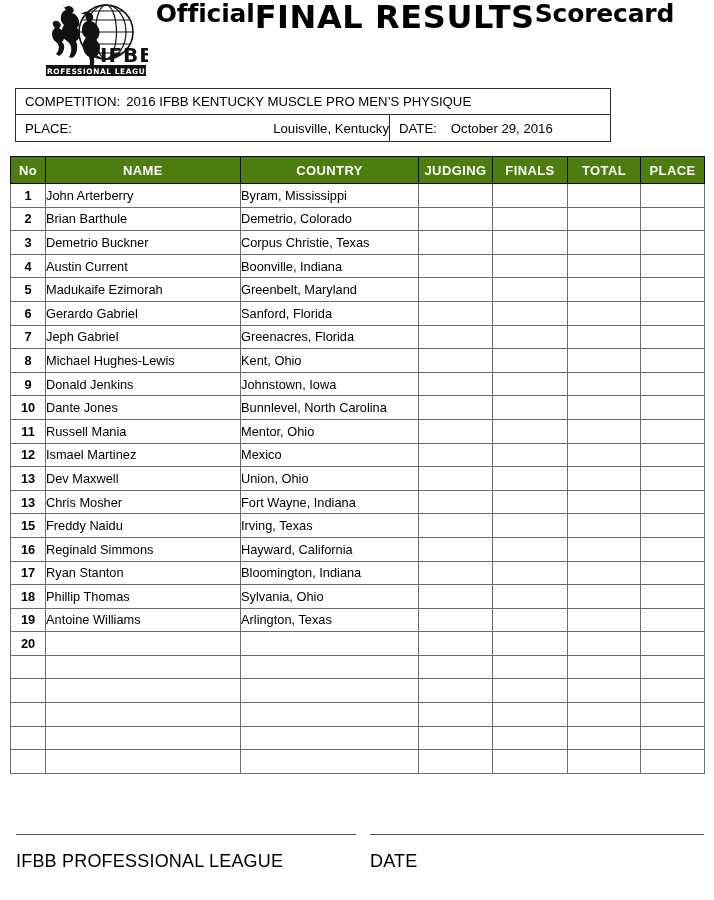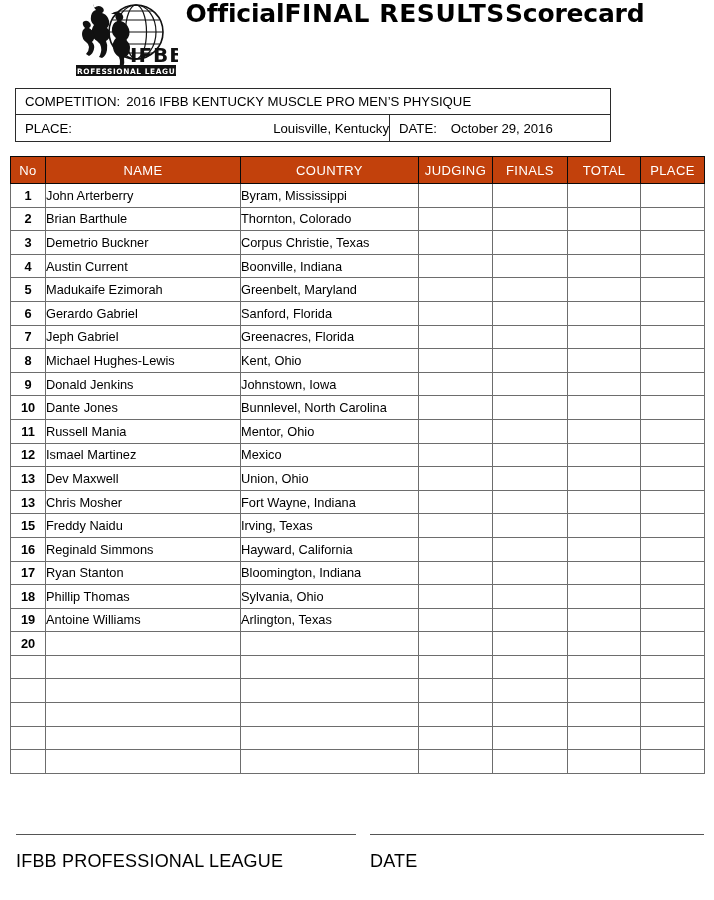--- a/index.html
+++ b/index.html
@@ -46,21 +46,21 @@
   }
   .title-line {
     font-family: "DejaVu Sans", sans-serif;
     font-weight: bold;
     color: #000;
     line-height: 1.0;
     letter-spacing: -0.2px;
     white-space: nowrap;
   }
   .title-line-1 { font-size: 25px; margin-bottom: 3px; }
-  .title-line-2 { font-size: 25px; letter-spacing: 0.6px; margin-bottom: 3px; }
+  .title-line-2 { font-size: 32px; letter-spacing: 0.6px; margin-bottom: 3px; }
   .title-line-3 { font-size: 25px; }
 
   
   .info-box {
     position: absolute;
     left: 15px; top: 88px;
     width: 596px;
     border: 1.5px solid #2b2b2b;
     box-sizing: border-box;
   }
@@ -91,25 +91,25 @@
     width: 694px;
     border-collapse: collapse;
     table-layout: fixed;
   }
   .score-table th, .score-table td {
     border: 1px solid #6d6d6d;
     box-sizing: border-box;
     padding: 0;
   }
   .score-table thead th {
-    background: #c2410c;
+    background: #4d7c0f;
     color: #ffffff;
     height: 27px;
     font-size: 13px;
-    font-weight: normal;
+    font-weight: bold;
     letter-spacing: 0.4px;
     border-color: #0a0a0a;
   }
   .score-table tbody td {
     height: 23.6px;
     font-size: 12.8px;
   }
   .c-no     { width: 35px;  text-align: center; font-weight: bold; font-size: 13px; }
   .c-name   { width: 195px; text-align: left; padding-left: 8px; }
   .c-country{ width: 178px; text-align: left; padding-left: 8px; }
@@ -222,21 +222,21 @@
         <td class="c-name">John Arterberry</td>
         <td class="c-country">Byram, Mississippi</td>
         <td class="c-judge"></td>
         <td class="c-finals"></td>
         <td class="c-total"></td>
         <td class="c-place"></td>
       </tr>
       <tr>
         <td class="c-no">2</td>
         <td class="c-name">Brian Barthule</td>
-        <td class="c-country">Thornton, Colorado</td>
+        <td class="c-country">Demetrio, Colorado</td>
         <td class="c-judge"></td>
         <td class="c-finals"></td>
         <td class="c-total"></td>
         <td class="c-place"></td>
       </tr>
       <tr>
         <td class="c-no">3</td>
         <td class="c-name">Demetrio Buckner</td>
         <td class="c-country">Corpus Christie, Texas</td>
         <td class="c-judge"></td>

